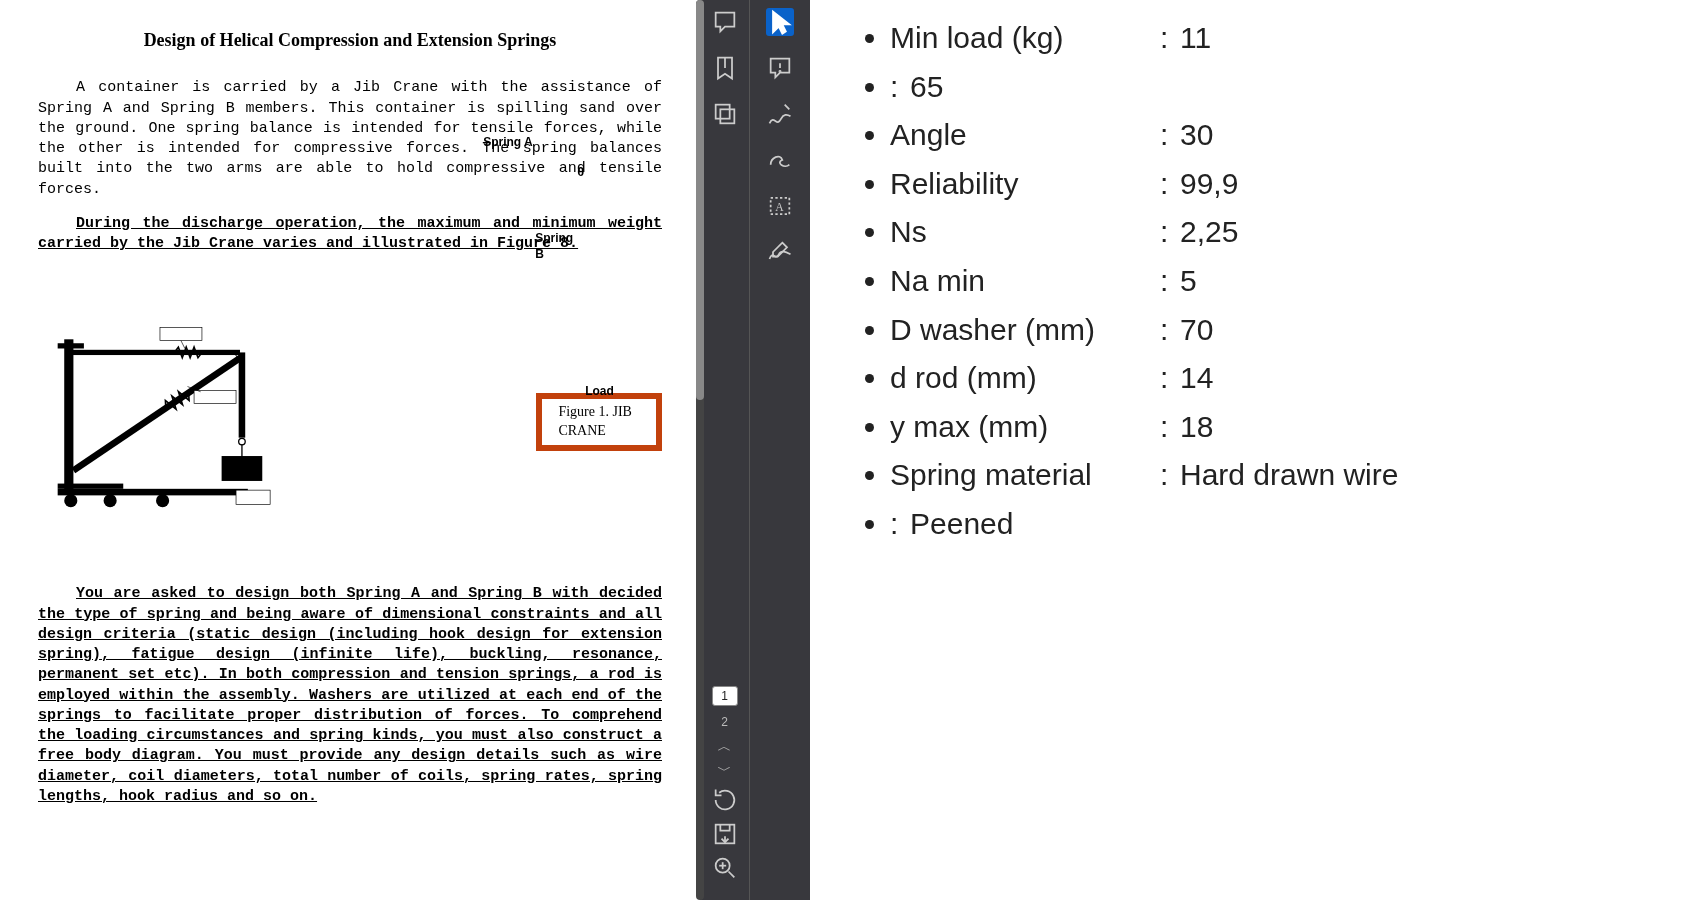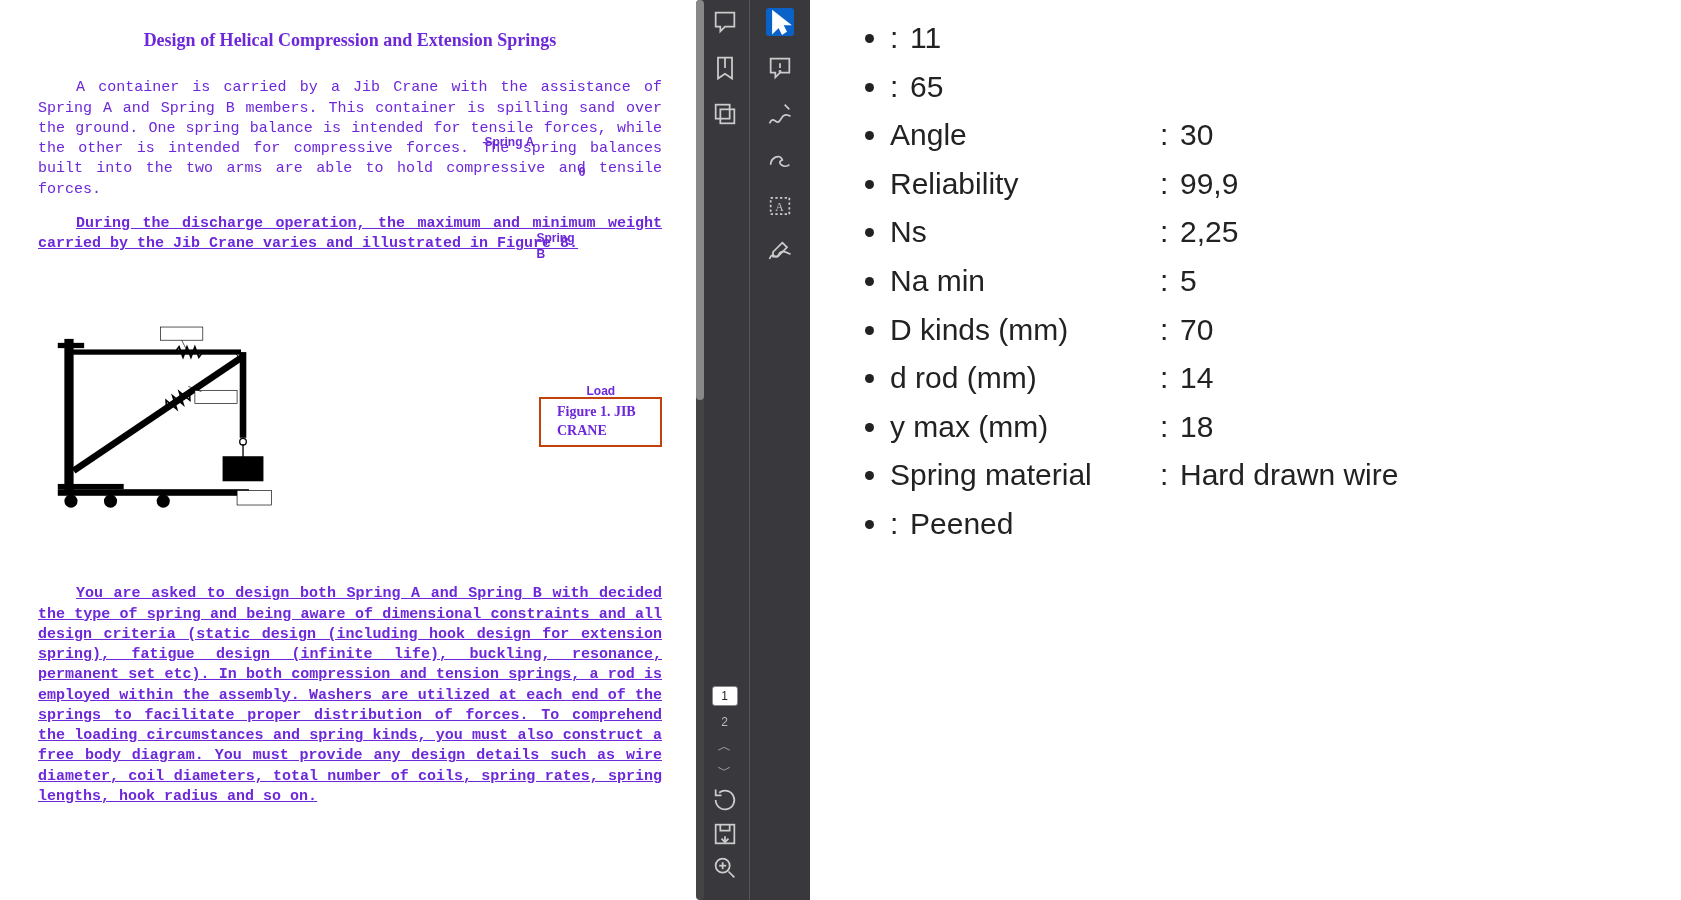--- a/index.html
+++ b/index.html
@@ -9,44 +9,44 @@
     width: 1681px;
     height: 900px;
     overflow: hidden;
     display: flex;
   }
   .pdf-page {
     width: 700px;
     height: 900px;
     padding: 28px 38px 20px 38px;
     background: #fff;
-    color: #6d28d9;
+    color: #000000;
     font-size: 15px;
     line-height: 1.35;
   }
   .pdf-title {
     text-align: center;
     font-weight: bold;
     font-size: 18px;
     margin-bottom: 26px;
   }
   .para { text-align: justify; margin-bottom: 14px; font-family: Liberation Mono, monospace; }
   .indent { text-indent: 38px; }
   .underline-bold { font-weight: bold; text-decoration: underline; }
   .figure-wrap {
     display: flex;
     align-items: center;
     margin: 4px 0 16px 0;
     justify-content: center;
   }
   .figure-svg { width: 380px; height: 300px; }
   .fig-caption-box {
-    border: 2px solid #c2410c;
+    border: 6px solid #c2410c;
     padding: 4px 16px;
-    font-weight: bold;
+    font-weight: normal;
     font-size: 14px;
     margin-top: 8px;
   }
   .toolbar-strip {
     width: 110px;
     height: 900px;
     background: #38383d;
     display: flex;
     flex-direction: row;
   }
@@ -281,20 +281,21 @@
           <path d="M14 4l4 4-8 8H6v-4z"></path>
         </svg>
     </div>
   </div>
 </div>
 
 <div class="specs-panel">
   <ul class="specs-list">
 
   <li><span class="spec-row">
+          <span class="spec-label">Min load  (kg)</span>
           <span class="spec-colon">: </span>
           <span class="spec-value">11</span>
         </span></li>
       <li><span class="spec-row">
           <span class="spec-colon">: </span>
           <span class="spec-value">65</span>
         </span></li>
       <li><span class="spec-row">
           <span class="spec-label">Angle</span>
           <span class="spec-colon">: </span>
@@ -309,21 +310,21 @@
           <span class="spec-label">Ns</span>
           <span class="spec-colon">: </span>
           <span class="spec-value">2,25</span>
         </span></li>
       <li><span class="spec-row">
           <span class="spec-label">Na min</span>
           <span class="spec-colon">: </span>
           <span class="spec-value">5</span>
         </span></li>
       <li><span class="spec-row">
-          <span class="spec-label">D kinds (mm)</span>
+          <span class="spec-label">D washer (mm)</span>
           <span class="spec-colon">: </span>
           <span class="spec-value">70</span>
         </span></li>
       <li><span class="spec-row">
           <span class="spec-label">d rod (mm)</span>
           <span class="spec-colon">: </span>
           <span class="spec-value">14</span>
         </span></li>
       <li><span class="spec-row">
           <span class="spec-label">y max (mm)</span>

